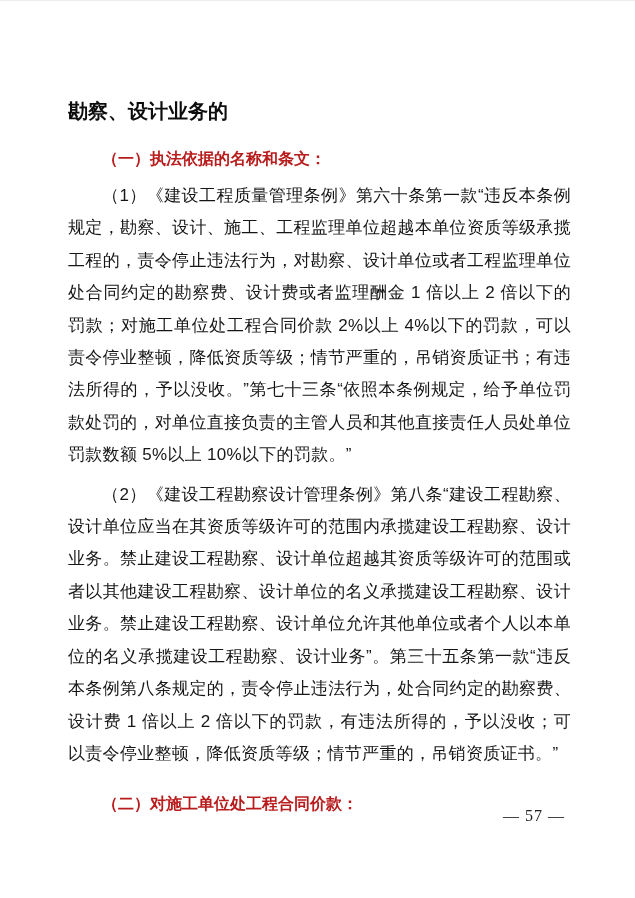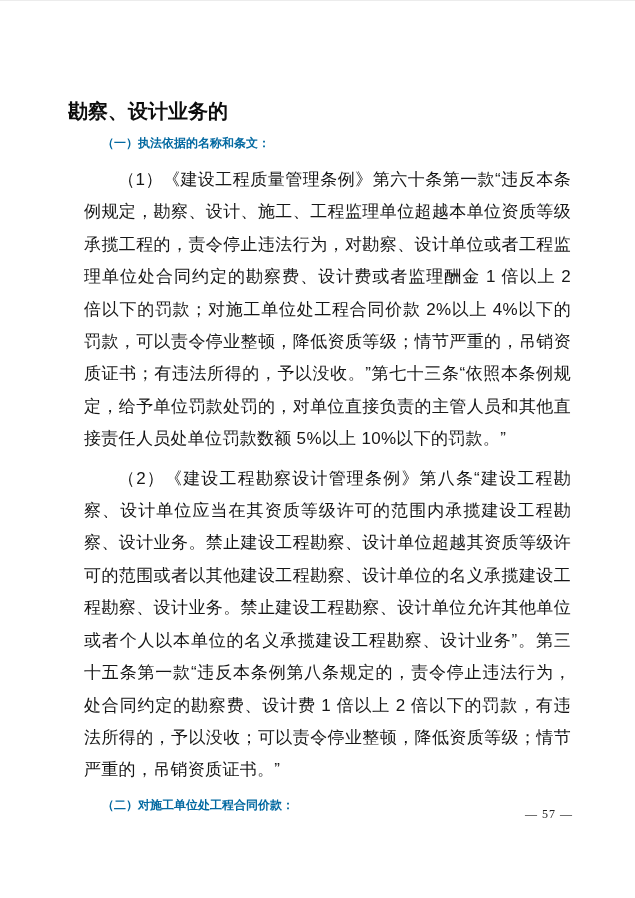--- a/index.html
+++ b/index.html
@@ -24,42 +24,42 @@
     padding: 96px 64px 0 68px;
   }
   .doc-title {
     font-weight: bold;
     font-size: 20px;
     line-height: 28px;
     color: #0d0d0d;
   }
   .heading {
     font-weight: bold;
-    font-size: 12px;
+    font-size: 16px;
     line-height: 28px;
     text-indent: 34px;
-    margin-top: 4px;
-    color: #0369a1;
+    margin-top: 20px;
+    color: #b91c1c;
   }
   .para {
-    margin: 7px 0 0 16px;
+    margin: 7px 0 0 0;
     font-size: 17px;
     line-height: 32.4px;
     text-align: justify;
     text-align-last: left;
     text-indent: 34px;
     letter-spacing: 0.3px;
     color: #161616;
   }
   .page-number {
     position: absolute;
     top: 806px;
-    right: 62px;
+    right: 70px;
     font-family: "Liberation Serif", serif;
-    font-size: 12px;
+    font-size: 16px;
     letter-spacing: 1px;
     color: #222222;
   }
 </style>
 </head>
 <body>
 
 <div class="page">
 
   <div class="doc-title">勘察、设计业务的</div>

